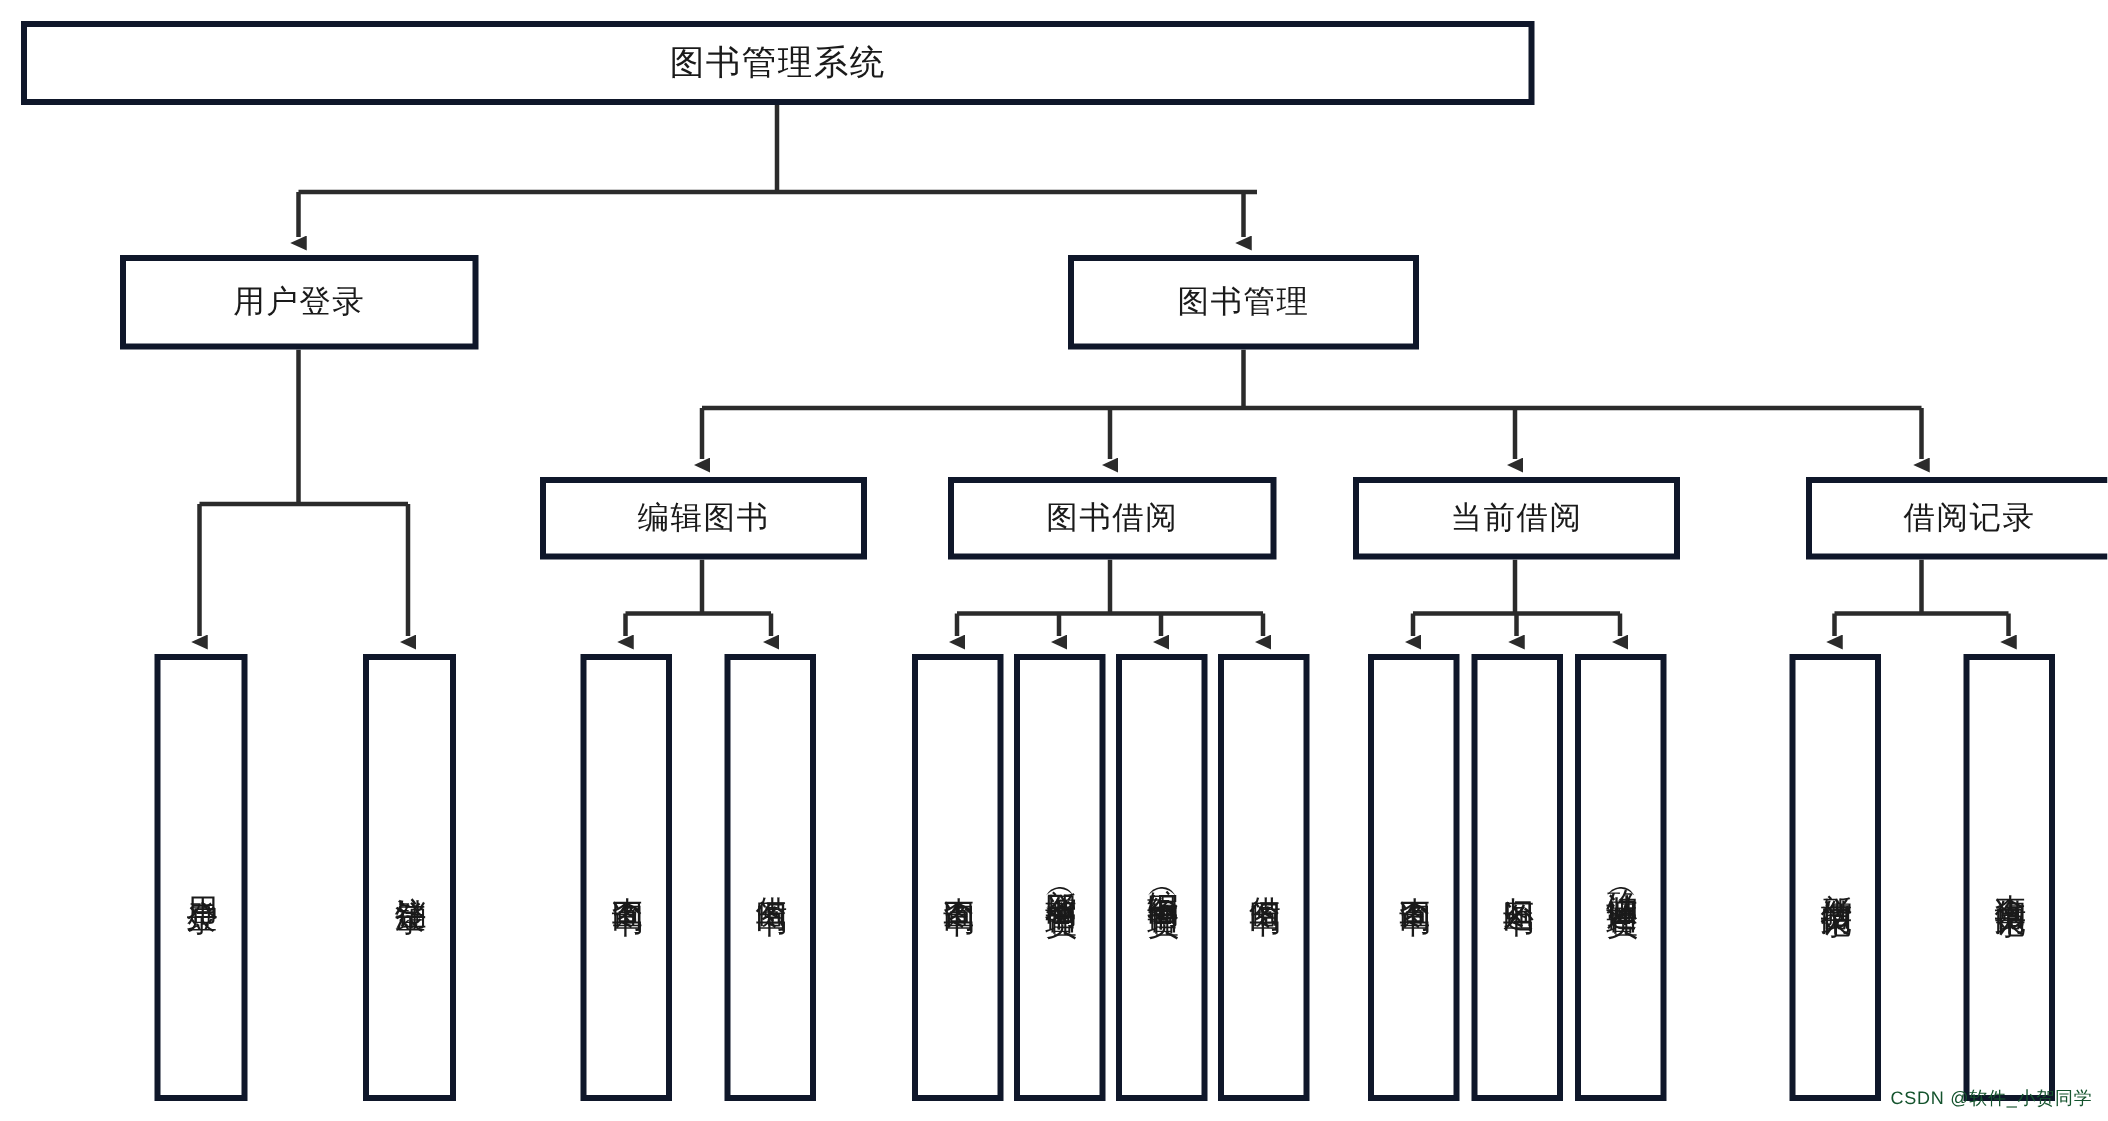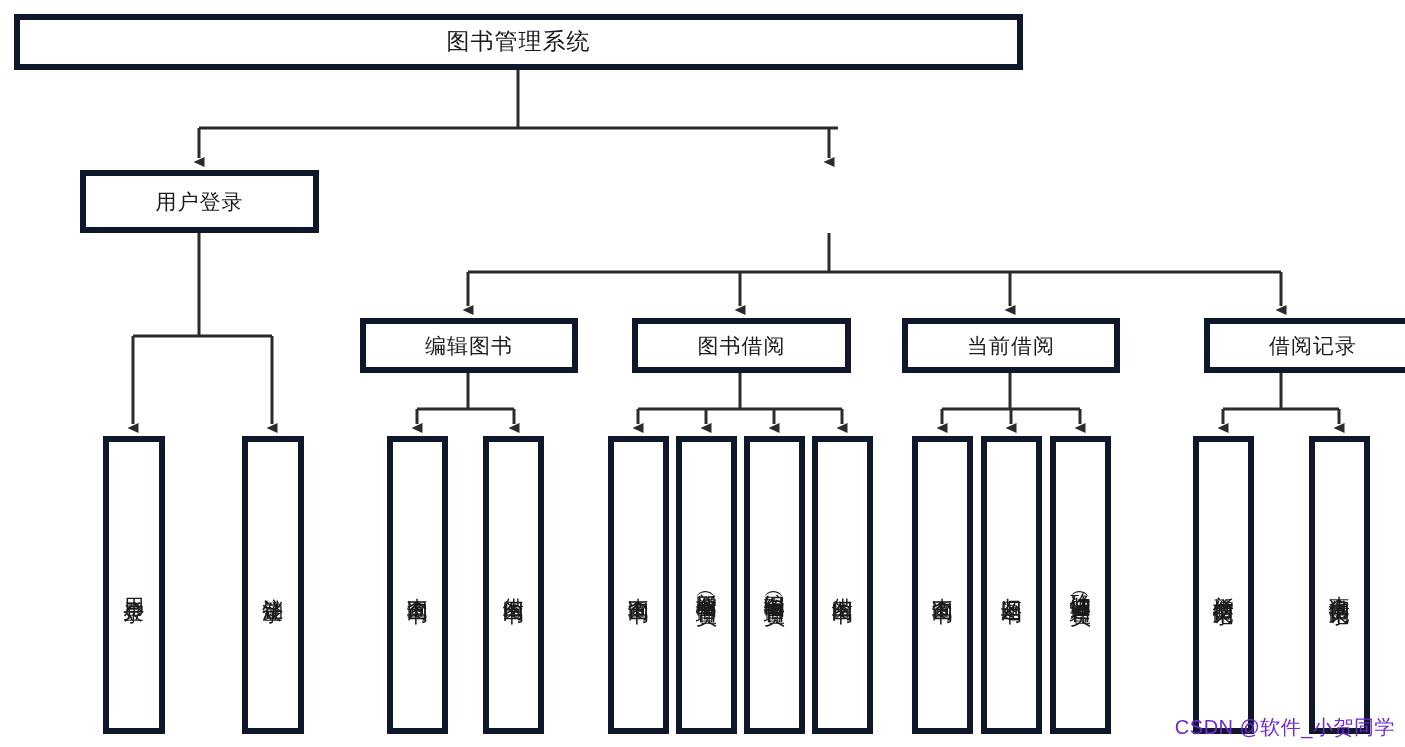--- a/index.html
+++ b/index.html
@@ -22,21 +22,21 @@
     left: 0;
     top: 0;
     width: 1405px;
     height: 747px;
     pointer-events: none;
   }
   .node {
     position: absolute;
     box-sizing: border-box;
     background: #ffffff;
-    border: 6px solid #0f172a;
+    border: 4px solid #0f172a;
     display: flex;
     align-items: center;
     justify-content: center;
     color: #1a1a1a;
   }
   .node.horiz {
     font-size: 21px;
     letter-spacing: 1px;
     line-height: 1.2;
   }
@@ -54,22 +54,22 @@
     display: block;
     text-align: center;
   }
   #title-node {
     font-size: 23px;
   }
   #watermark {
     position: absolute;
     right: 10px;
     bottom: 6px;
-    font-size: 20px;
-    color: #6d28d9;
+    font-size: 12px;
+    color: #14532d;
     white-space: nowrap;
     letter-spacing: 0.5px;
     text-align: right;
   }
 </style>
 </head>
 <body>
 
 <div id="canvas">
 
@@ -119,20 +119,21 @@
       <path d="M1281,373 L1281,409"></path>
       <path d="M1223,409 L1339,409"></path>
       <path d="M1223,409 L1223,424" marker-end="url(#arrow)"></path>
       <path d="M1339,409 L1339,424" marker-end="url(#arrow)"></path>
     </g>
   </svg>
 
   <div class="node horiz" id="title-node" style="left:14px; top:14px; width:1009px; height:56px;">图书管理系统</div>
 
   <div class="node horiz" style="left:80px; top:170px; width:239px; height:63px;">用户登录</div>
+  <div class="node horiz" style="left:712px; top:170px; width:234px; height:63px;">图书管理</div>
 
   <div class="node horiz" style="left:360px; top:318px; width:218px; height:55px;">编辑图书</div>
   <div class="node horiz" style="left:902px; top:318px; width:218px; height:55px;">当前借阅</div>
   <div class="node horiz" style="left:632px; top:318px; width:219px; height:55px;">图书借阅</div>
   <div class="node horiz" style="left:1172px; top:318px; width:218px; height:55px;margin-left:32px;">借阅记录</div>
 
   <div class="node vert" style="left:103px; top:436px; width:62px; height:298px;">
     <span class="vtext">用户登录</span>
   </div>
   <div class="node vert" style="left:242px; top:436px; width:62px; height:298px;">

